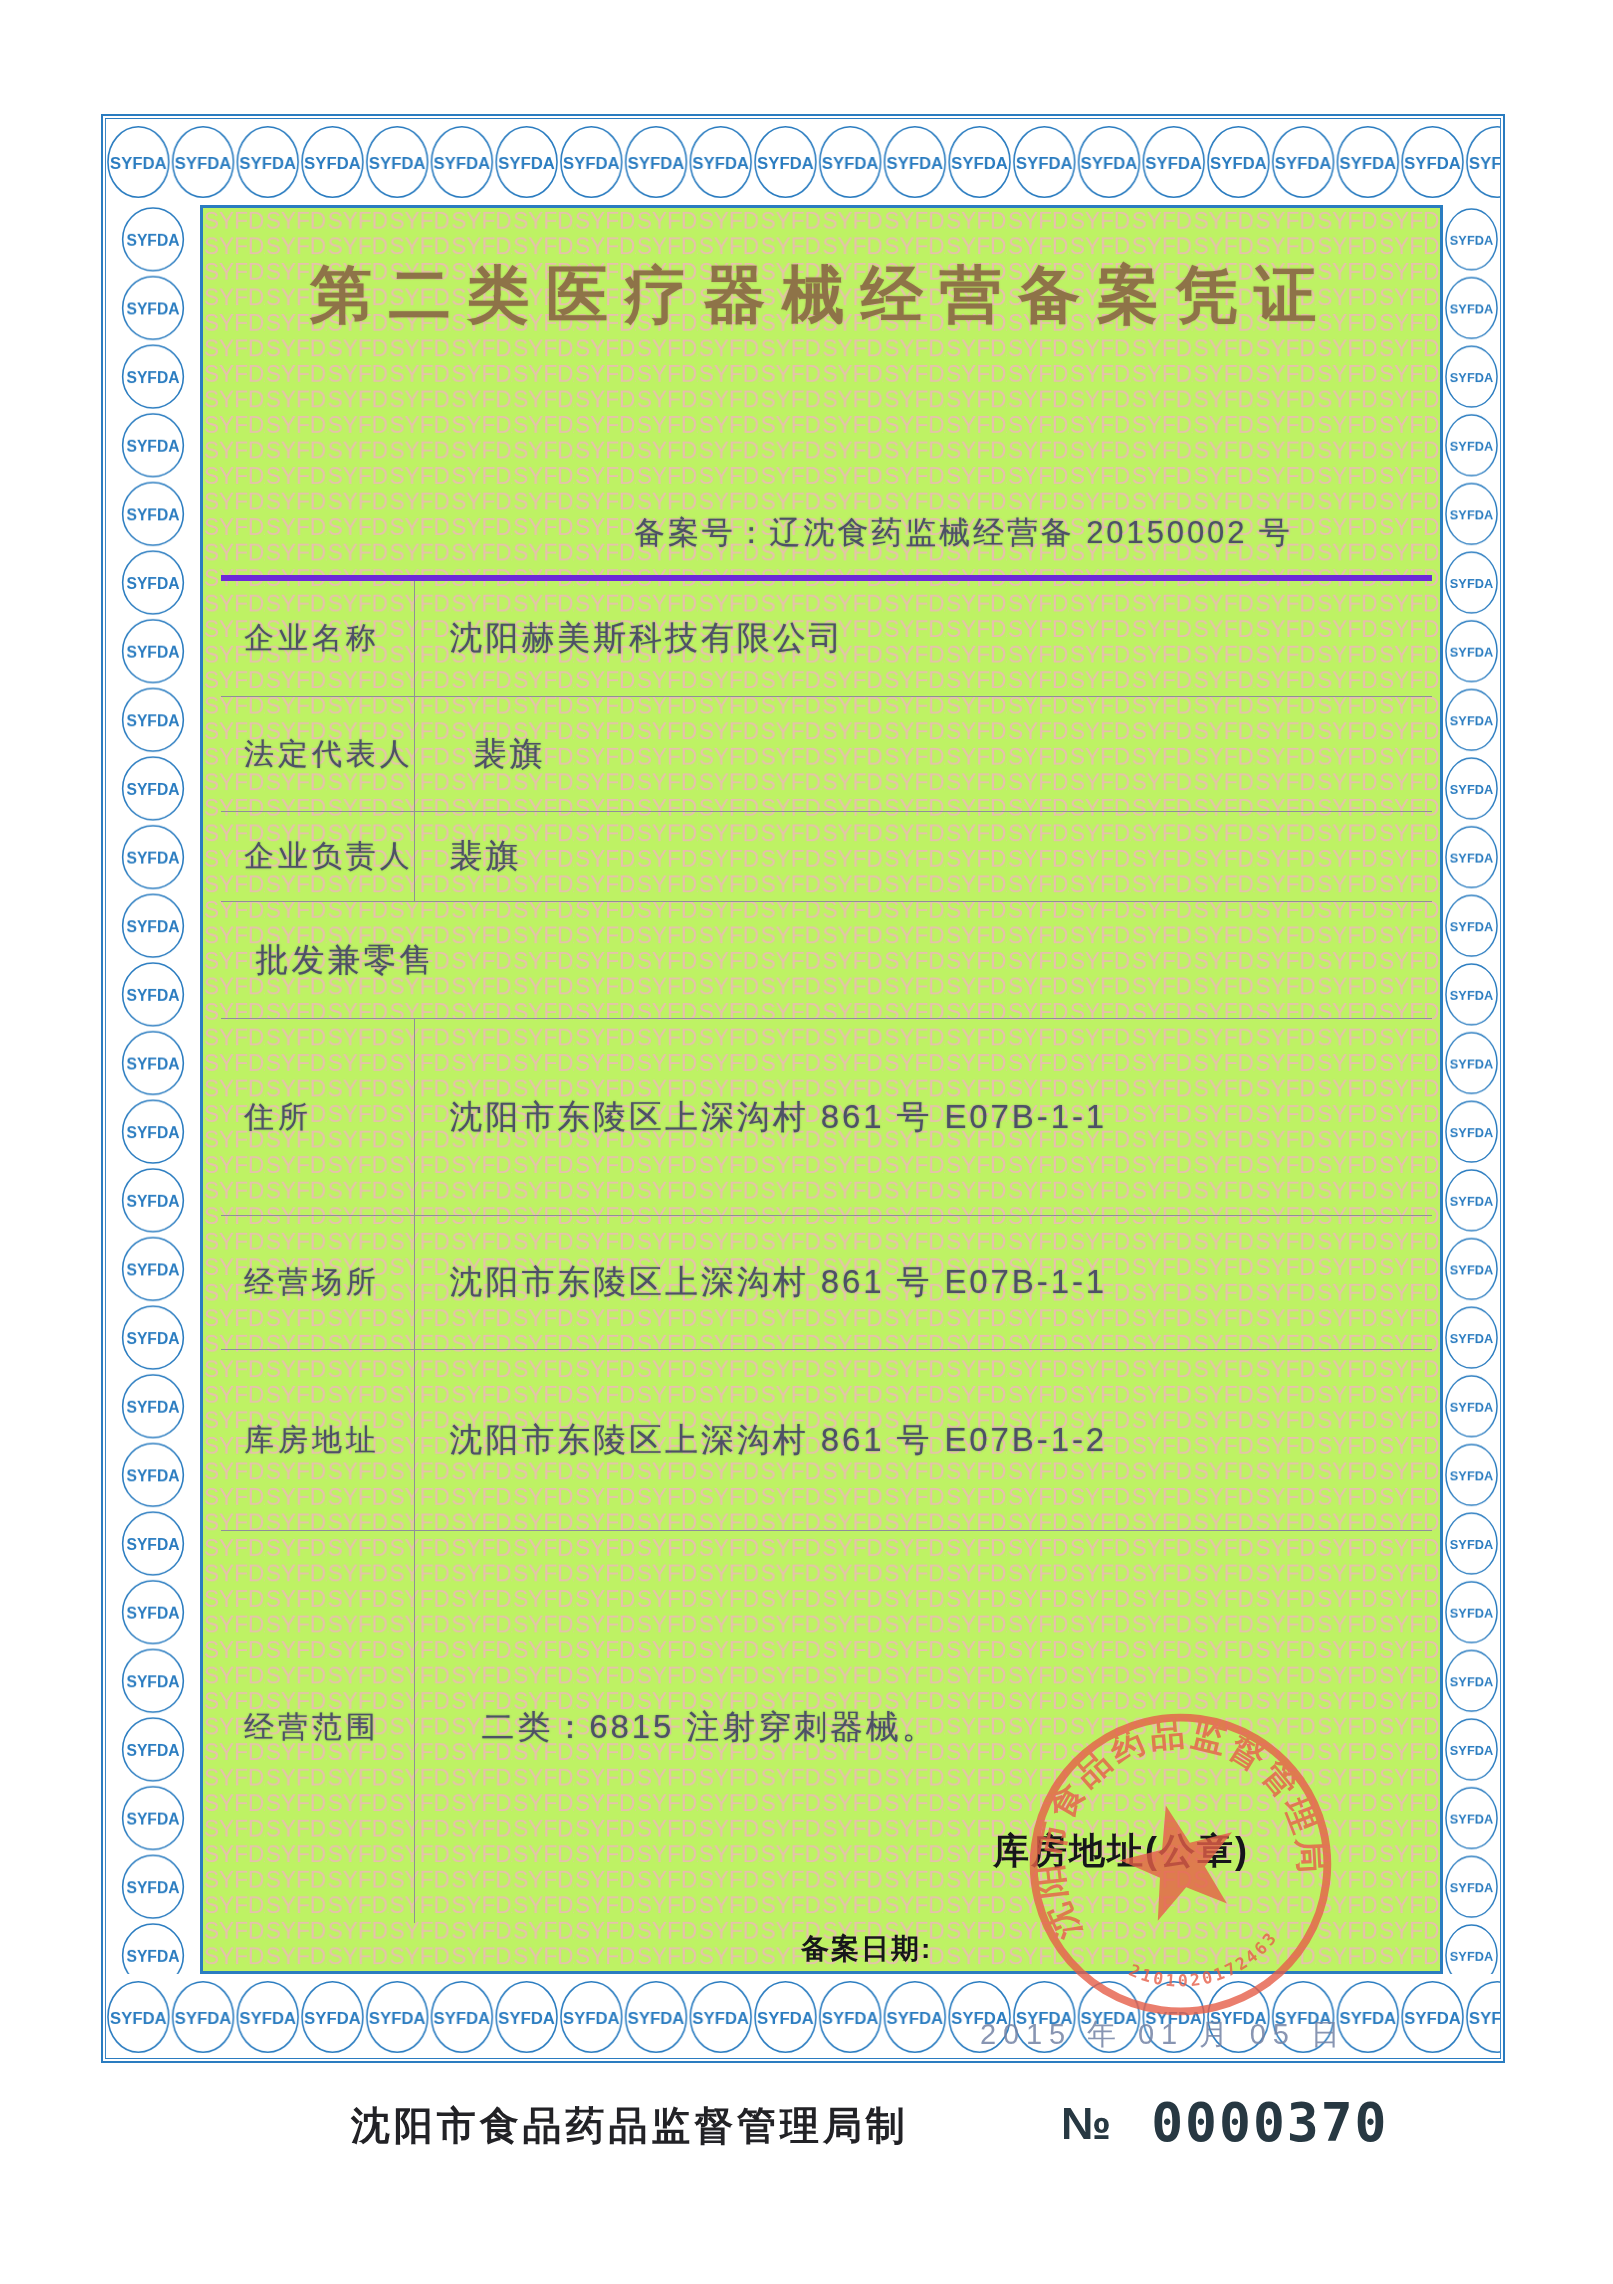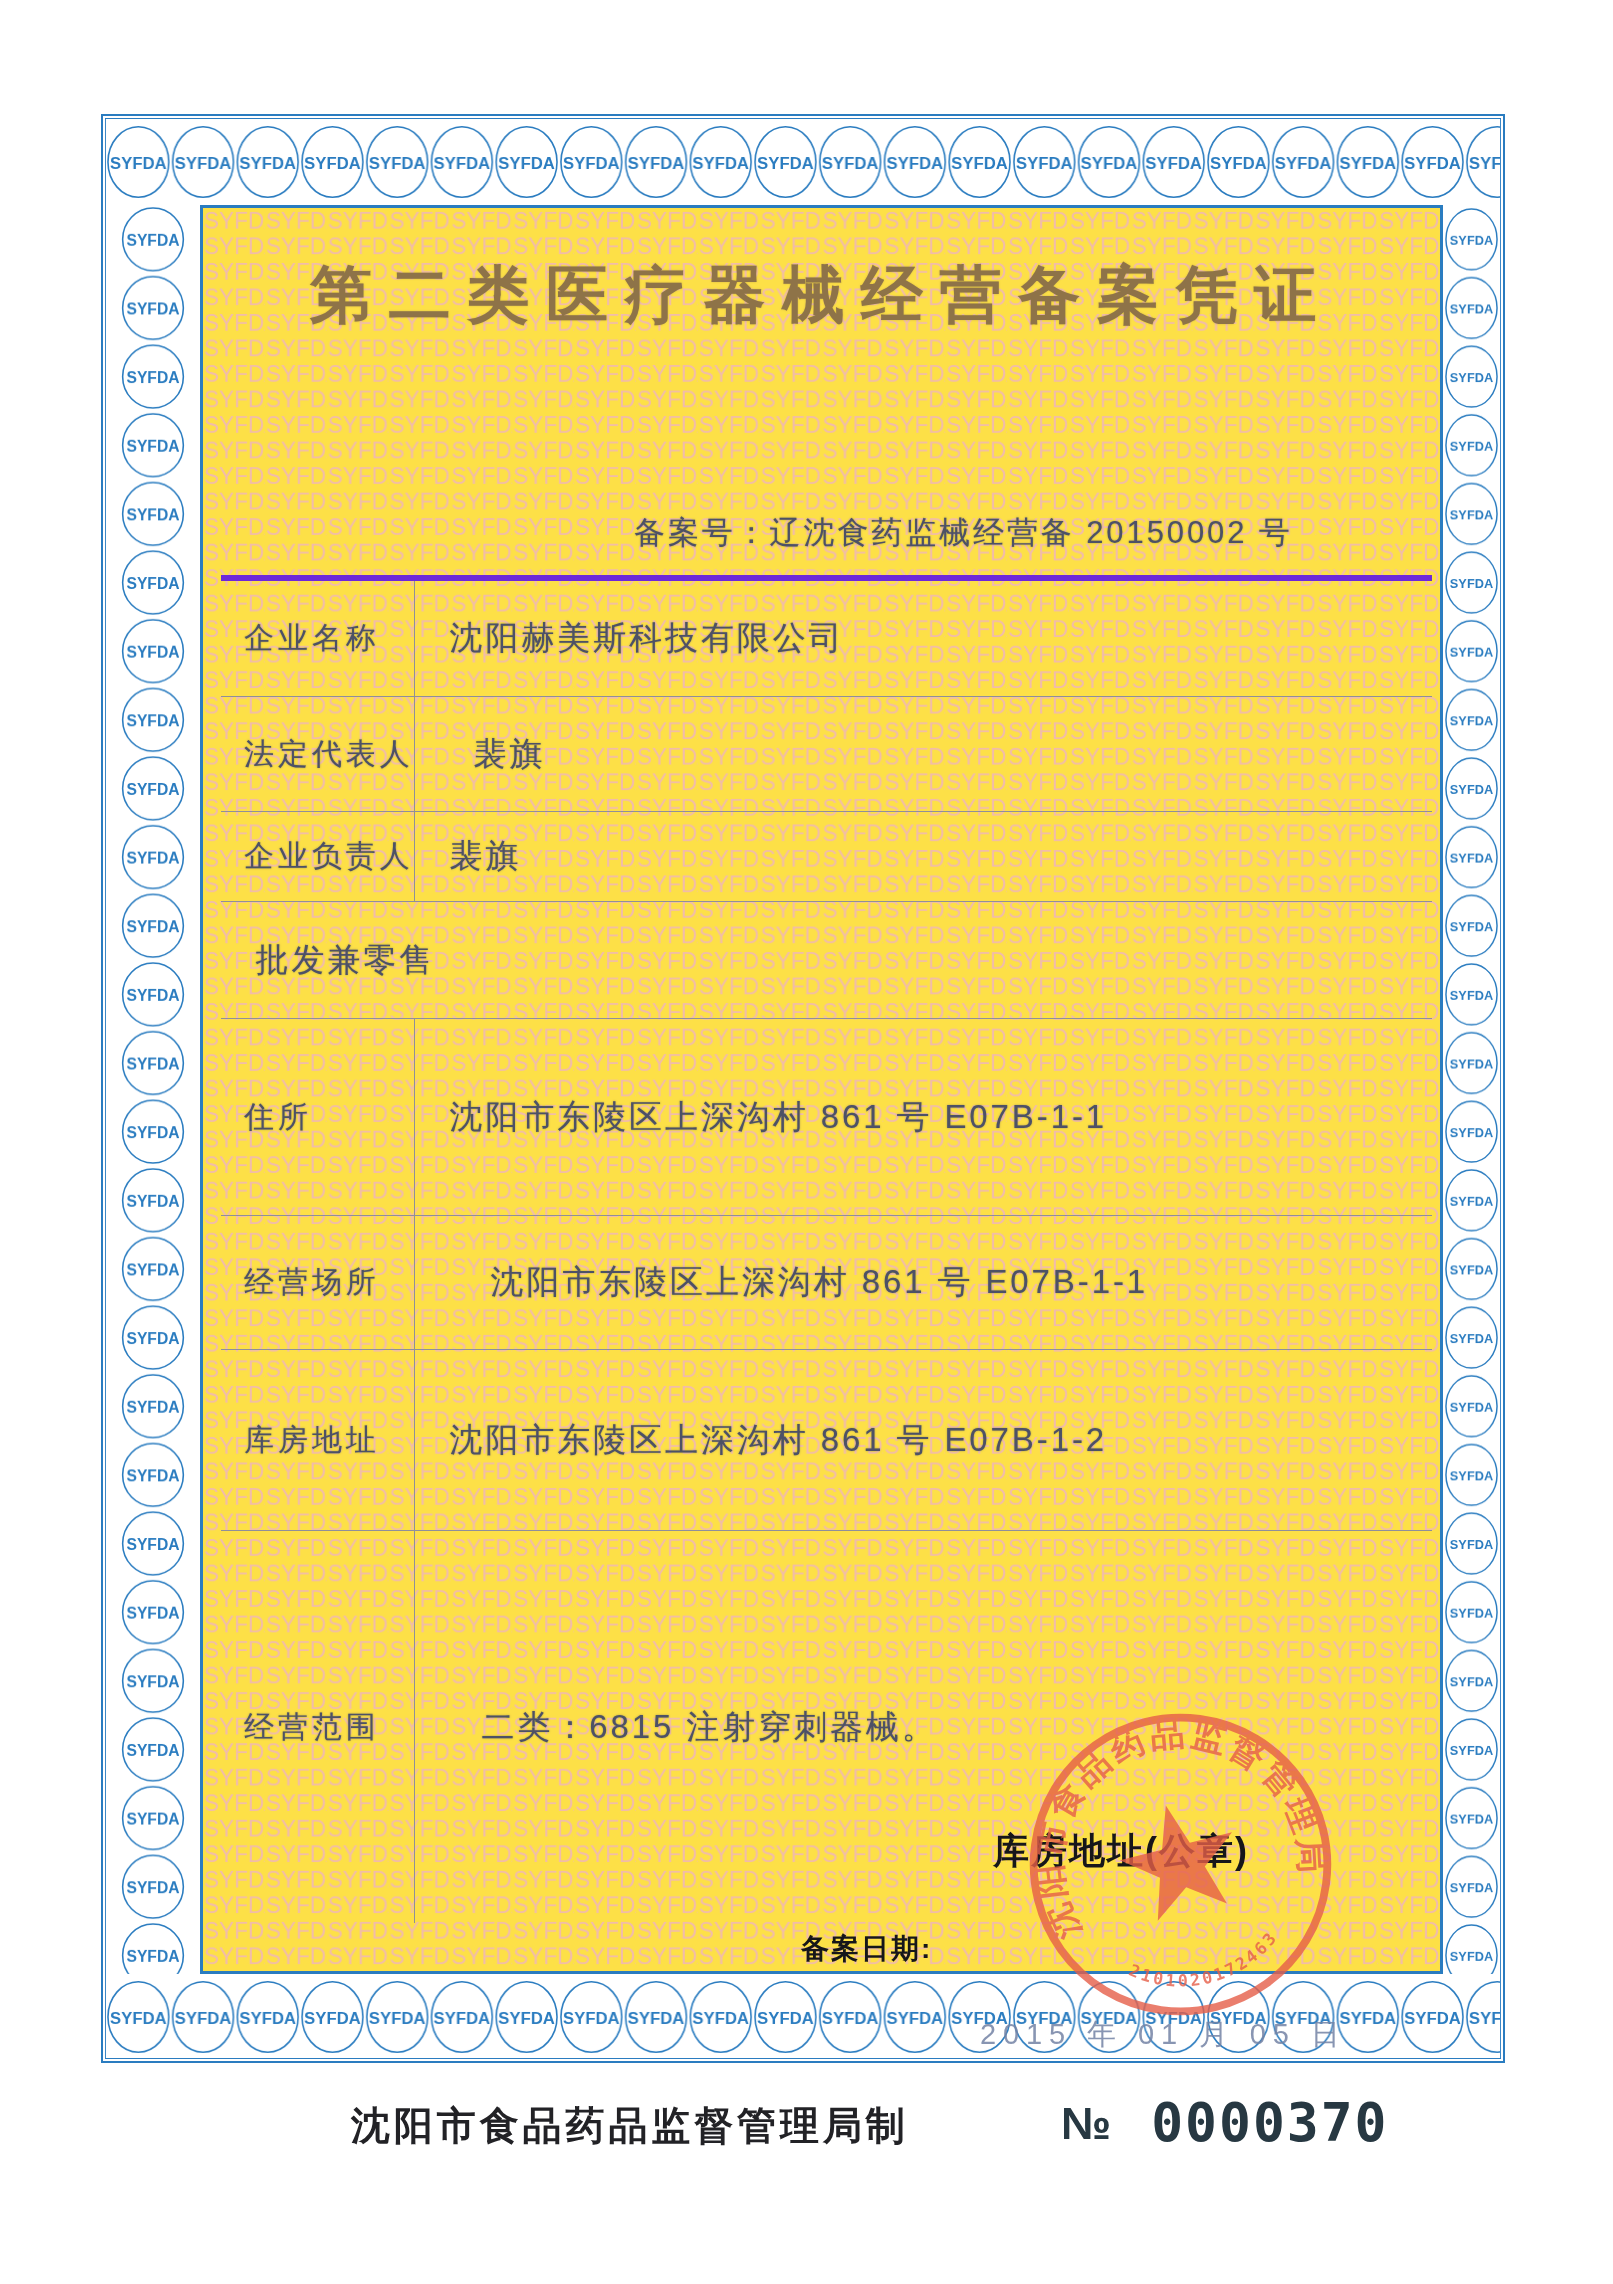--- a/index.html
+++ b/index.html
@@ -15,21 +15,21 @@
   }
   .band{position:absolute;}
   .band svg{display:block;width:100%;height:100%;}
   .band-top{left:2.9px;top:2.9px;right:2.9px;height:86px;}
   .band-bottom{left:2.9px;bottom:2.9px;right:2.9px;height:84px;}
   .band-left{left:2.9px;top:89px;bottom:87px;width:94px;}
   .band-right{right:2.9px;top:89px;bottom:87px;width:57px;}
   
   .inner{
     position:absolute;left:97px;top:89px;right:60px;bottom:87px;
-    border:3.9px solid #2a7cc0;box-sizing:border-box;background:#fde047;overflow:hidden;
+    border:3.9px solid #2a7cc0;box-sizing:border-box;background:#bef264;overflow:hidden;
   }
   .inner-bg{position:absolute;left:0;top:0;width:100%;height:100%;}
   .cert-title{
     position:absolute;left:0;top:45px;width:100%;text-align:center;
     font-size:62px;font-weight:bold;color:#8e7348;letter-spacing:16.7px;
     text-shadow:0 0 2px rgba(142,115,72,.45);white-space:nowrap;z-index:3;
   }
   .filing-line{
     position:absolute;left:431px;top:304px;font-size:31px;color:#4d5166;
     letter-spacing:2.9px;text-shadow:0 0 2px rgba(77,81,102,.55);white-space:nowrap;z-index:3;
@@ -37,21 +37,21 @@
   .cert-table{
     position:absolute;left:17.6px;right:7.8px;top:367px;z-index:3;
     border-top:6px solid #6d28d9;
   }
   .cert-row{display:flex;border-bottom:1px solid #8f8f9a;box-sizing:border-box;}
   .cert-row:nth-of-type(1){height:116px;}
   .cert-row:nth-of-type(2){height:115px;gap:24px;}
   .cert-row:nth-of-type(3){height:90px;}
   .cert-row:nth-of-type(4){height:117px;}
   .cert-row:nth-of-type(5){height:197px;}
-  .cert-row:nth-of-type(6){height:134px;gap:41px;}
+  .cert-row:nth-of-type(6){height:134px;}
   .cert-row:nth-of-type(7){height:181px;}
   .cert-row:nth-of-type(8){height:392px;border-bottom:none;gap:32px;}
   .cell-label{
     width:194px;flex:0 0 194px;border-right:1px solid #8f8f9a;box-sizing:border-box;
     display:flex;align-items:center;padding-left:23.5px;
     font-size:30px;color:#4d5166;letter-spacing:3.9px;
     text-shadow:0 0 2px rgba(77,81,102,.55);white-space:nowrap;
   }
   .cell-value{
     flex:1;display:flex;align-items:center;padding-left:35px;

